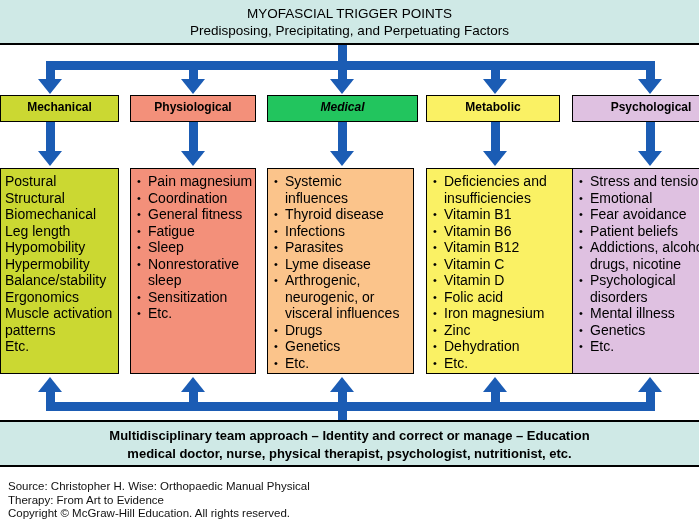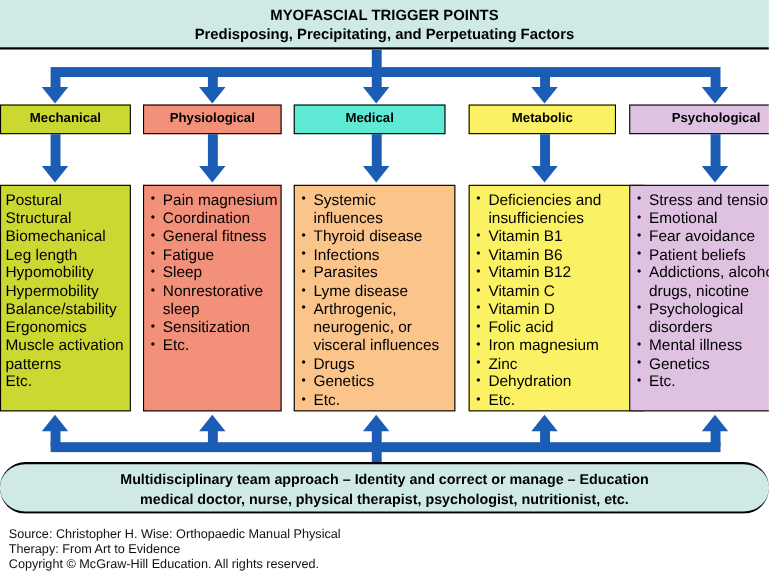--- a/index.html
+++ b/index.html
@@ -7,26 +7,26 @@
   body { font-family:"Liberation Sans", sans-serif; color:#000; }
 
   .stage { position:relative; width:699px; height:524px; background:#fff; overflow:hidden; }
 
   
   .title-box {
     position:absolute; left:0; top:0; width:699px; height:45px;
     background:var(--panel); border-bottom:2px solid #000;
     text-align:center; padding-top:6px;
   }
-  .title-line { font-weight:bold; font-size:13.5px; line-height:16.5px; }
+  .title-line { font-weight:normal; font-size:13.5px; line-height:16.5px; }
 
   .bottom-box {
     position:absolute; left:0; top:420px; width:699px; height:47px;
     background:var(--panel); border-top:2px solid #000; border-bottom:2px solid #000;
-    text-align:center; padding-top:5px;border-radius:23px;
+    text-align:center; padding-top:5px;
   }
   .bottom-line { font-weight:bold; font-size:13px; line-height:18px; }
 
   
   .cat-box {
     position:absolute; top:95px; height:27px;
     border:1.5px solid #000; text-align:center;
     font-weight:bold; font-size:12px; line-height:23px;
   }
   .content-box {
@@ -78,21 +78,21 @@
   <div class="stem" style="left:490.5px; top:70px; height:10px;"></div>
   <div class="stem" style="left:645.5px; top:70px; height:10px;"></div>
   <div class="head-down" style="left:38px;  top:79px;"></div>
   <div class="head-down" style="left:181px; top:79px;"></div>
   <div class="head-down" style="left:330px; top:79px;"></div>
   <div class="head-down" style="left:483px; top:79px;"></div>
   <div class="head-down" style="left:638px; top:79px;"></div>
 
   <div class="cat-box" style="left: 0px; width: 119px; background-color: rgb(203, 216, 50);">Mechanical</div>
   <div class="cat-box" style="left: 130px; width: 126px; background-color: rgb(243, 144, 122);">Physiological</div>
-  <div class="cat-box" style="left: 267px; width: 138px; background-color: #5eead4;">Medical</div>
+  <div class="cat-box" style="left: 267px; width: 151px; background-color: #22c55e; font-style: italic;">Medical</div>
   <div class="cat-box" style="left: 426px; width: 134px; background-color: rgb(250, 241, 100);">Metabolic</div>
   <div class="cat-box" style="left: 572px; width: 158px; background-color: rgb(223, 193, 225);">Psychological</div>
 
   <div class="stem" style="left:45.5px;  top:122px; height:30px;"></div>
   <div class="stem" style="left:188.5px; top:122px; height:30px;"></div>
   <div class="stem" style="left:337.5px; top:122px; height:30px;"></div>
   <div class="stem" style="left:490.5px; top:122px; height:30px;"></div>
   <div class="stem" style="left:645.5px; top:122px; height:30px;"></div>
   <div class="head-down" style="left:38px;  top:151px;"></div>
   <div class="head-down" style="left:181px; top:151px;"></div>

